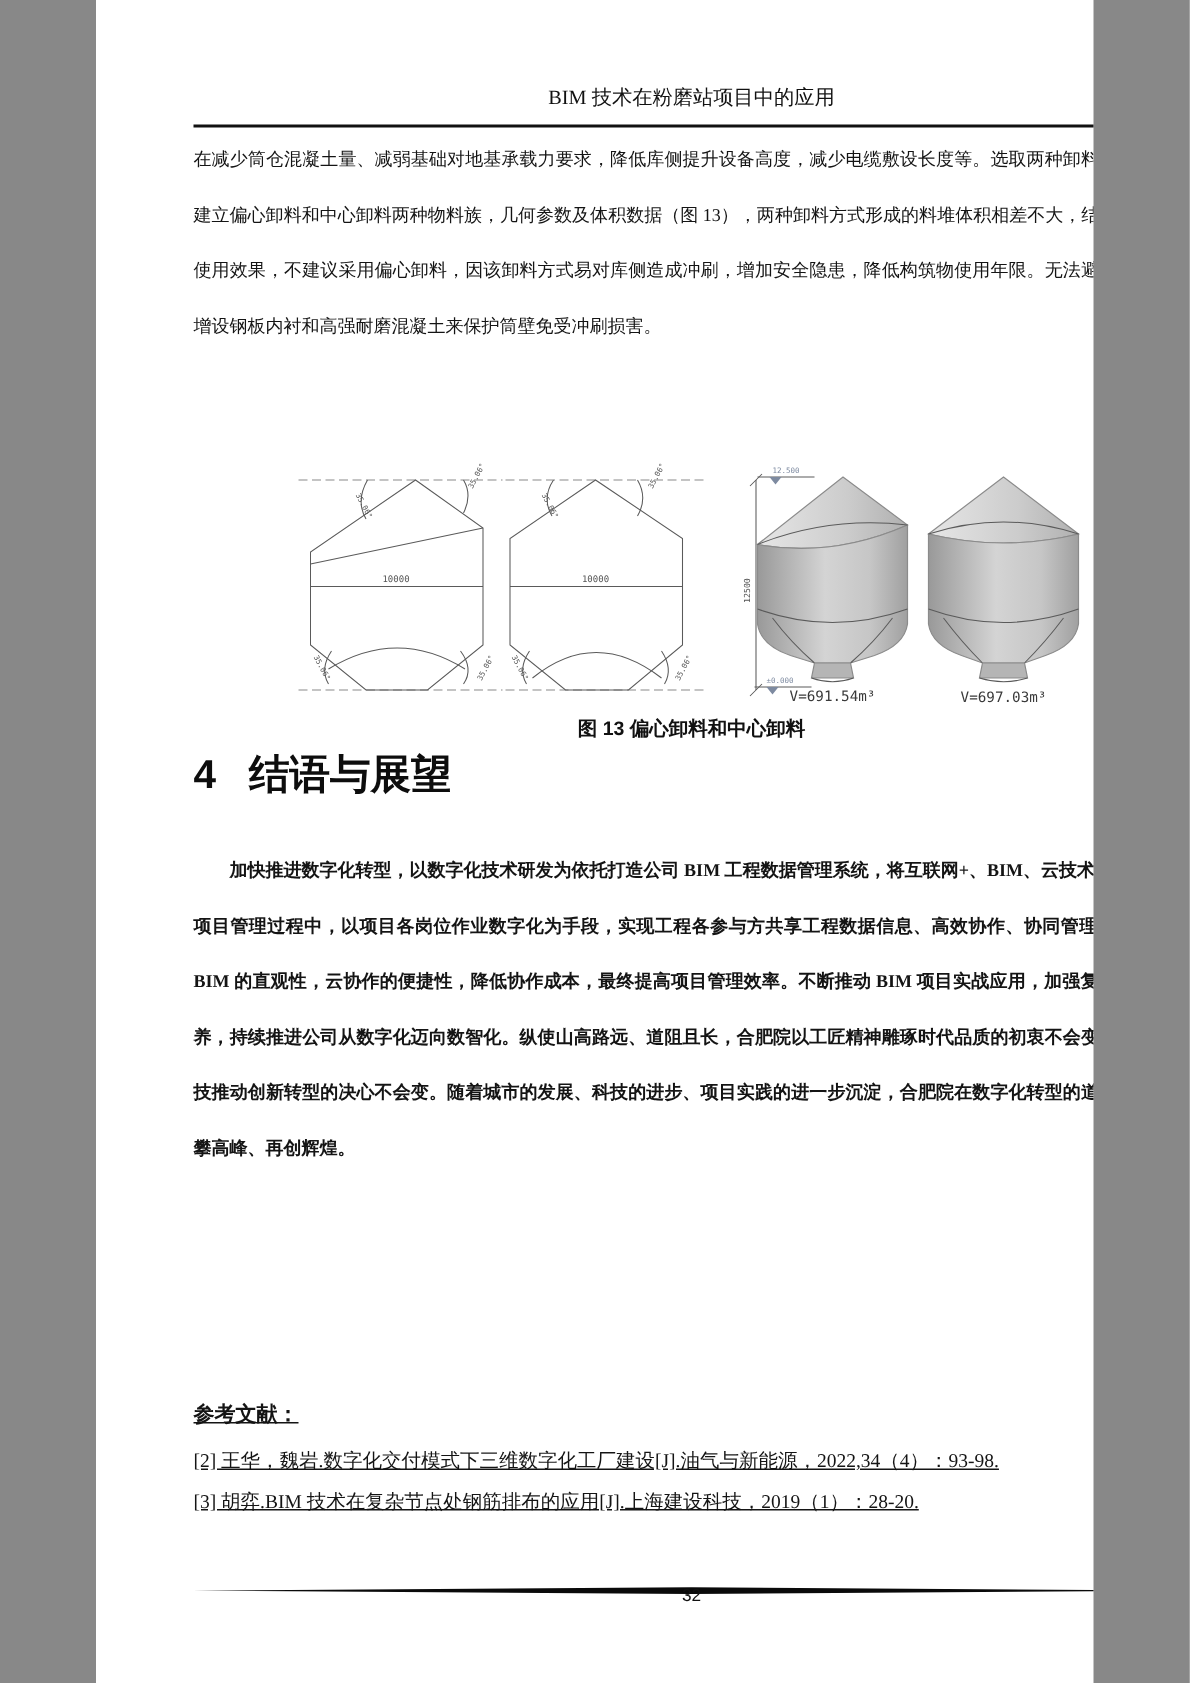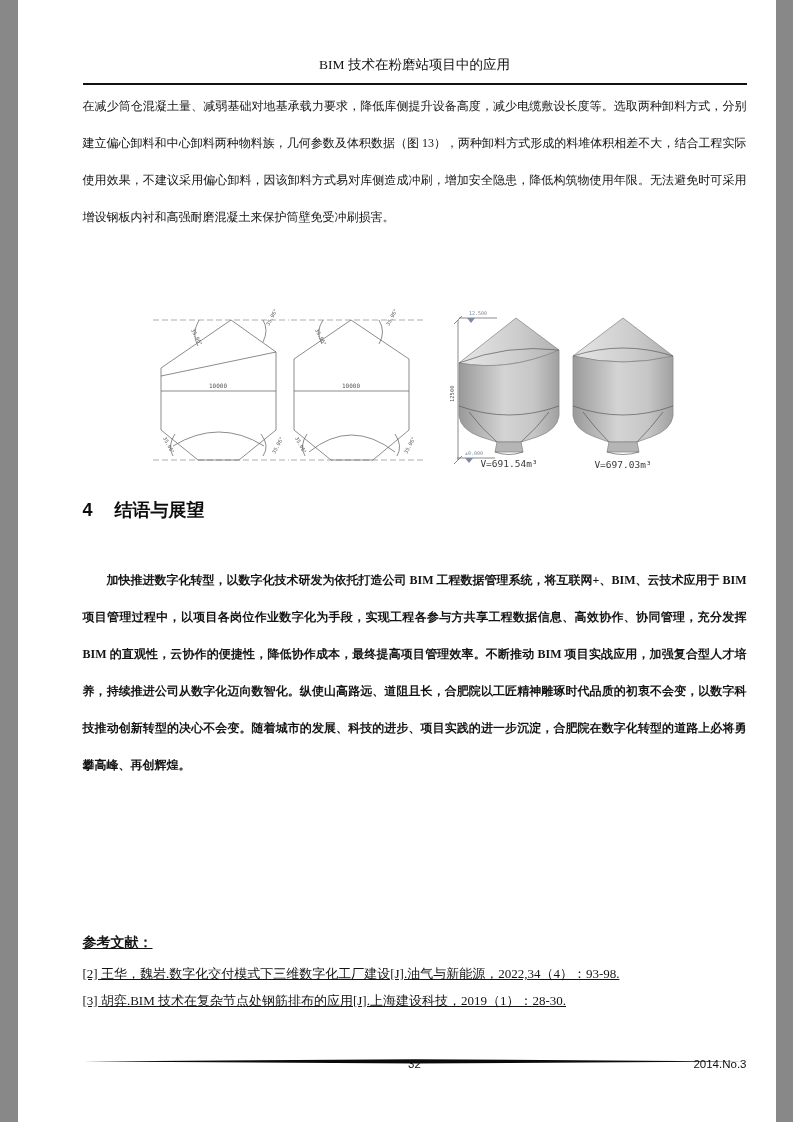--- a/index.html
+++ b/index.html
@@ -1,19 +1,19 @@
 <!DOCTYPE html>
 <html><head>
 <meta charset="utf-8">
 <style>
   * { margin: 0; padding: 0; box-sizing: border-box; }
   html, body { background: #888; }
   .page {
     position: relative;
-    width: 758px; height: 1122px;
+    width: 665px; height: 1122px;
     margin: 0 auto;
     background: #ffffff;
     font-family: "Liberation Serif", "DejaVu Serif", serif;
     color: #1a1a1a;
     overflow: hidden;
   }
   .running-head {
     position: absolute; top: 56px; left: 65px; width: 664px;
     text-align: center; font-size: 13.5px; color: #111;
   }
@@ -31,21 +31,21 @@
   .par2 { top: 562px; text-indent: 2em; font-weight: bold; }
   .fig-wrap { position: absolute; top: 306px; left: 133px; width: 530px; height: 166px; }
   .fig-caption {
     position: absolute; top: 477px; left: 65px; width: 664px;
     text-align: center; font-size: 13px; font-weight: bold;
     font-family: "Liberation Sans", "DejaVu Sans", sans-serif;
     color: #111;
   }
   .sec-heading {
     position: absolute; top: 498px; left: 65px; width: 664px;
-    font-size: 18px; font-weight: bold;
+    font-size: 27px; font-weight: bold;
     font-family: "Liberation Sans", "DejaVu Sans", sans-serif;
     color: #0d0d0d;
   }
   .sec-heading .num { display: inline-block; margin-right: 22px; }
   .refs {
     position: absolute; top: 934px; left: 65px; width: 664px;
     font-size: 13px; color: #141414; text-decoration: underline;
   }
   .refs .refs-title {
     font-weight: bold; font-size: 14px; margin-bottom: 8px;
@@ -157,31 +157,32 @@
         <path class="cad-line" d="M422 50 Q472 34 522 50" stroke="#9a9a9a"></path>
         <path class="cad-line" d="M422 100 Q472 118 522 100" stroke="#8b8b8b"></path>
         <path class="cad-line" d="M432 106 Q444 122 458 136 M512 106 Q500 122 486 136" stroke="#8b8b8b"></path>
         <path class="silo-edge" fill="#b5b5b5" d="M458 136 L456 146 L488 146 L486 136 Z"></path>
         <path class="cad-line" d="M456 146 Q472 151 488 146" stroke="#8b8b8b"></path>
         <text x="472" y="162" font-size="9.5" text-anchor="middle" fill="#3a3a3a">V=697.03m³</text>
       </g>
     </svg>
   </div>
 
+  <div class="fig-caption">图 13 偏心卸料和中心卸料</div>
 
   <div class="sec-heading">
     <span class="num">4</span><span>结语与展望</span>
   </div>
 
   <div class="body-par par2">加快推进数字化转型，以数字化技术研发为依托打造公司 BIM 工程数据管理系统，将互联网+、BIM、云技术应用于 BIM 项目管理过程中，以项目各岗位作业数字化为手段，实现工程各参与方共享工程数据信息、高效协作、协同管理，充分发挥 BIM 的直观性，云协作的便捷性，降低协作成本，最终提高项目管理效率。不断推动 BIM 项目实战应用，加强复合型人才培养，持续推进公司从数字化迈向数智化。纵使山高路远、道阻且长，合肥院以工匠精神雕琢时代品质的初衷不会变，以数字科技推动创新转型的决心不会变。随着城市的发展、科技的进步、项目实践的进一步沉淀，合肥院在数字化转型的道路上必将勇攀高峰、再创辉煌。</div>
 
   <div class="refs">
     <div class="refs-title">参考文献：</div>
     <div class="ref-item">[2] 王华，魏岩.数字化交付模式下三维数字化工厂建设[J].油气与新能源，2022,34（4）：93-98.</div>
-    <div class="ref-item">[3] 胡弈.BIM 技术在复杂节点处钢筋排布的应用[J].上海建设科技，2019（1）：28-30.</div>
+    <div class="ref-item">[3] 胡弈.BIM 技术在复杂节点处钢筋排布的应用[J].上海建设科技，2019（1）：28-20.</div>
   </div>
 
   <div class="foot-rule">
     <svg width="664" height="5" viewBox="0 0 664 5">
       <polygon points="0,2.4 332,0.2 664,2.4 332,4.6" fill="#0a0a0a"></polygon>
     </svg>
   </div>
 
   <div class="footer-row">
     <div class="page-num">32</div>

